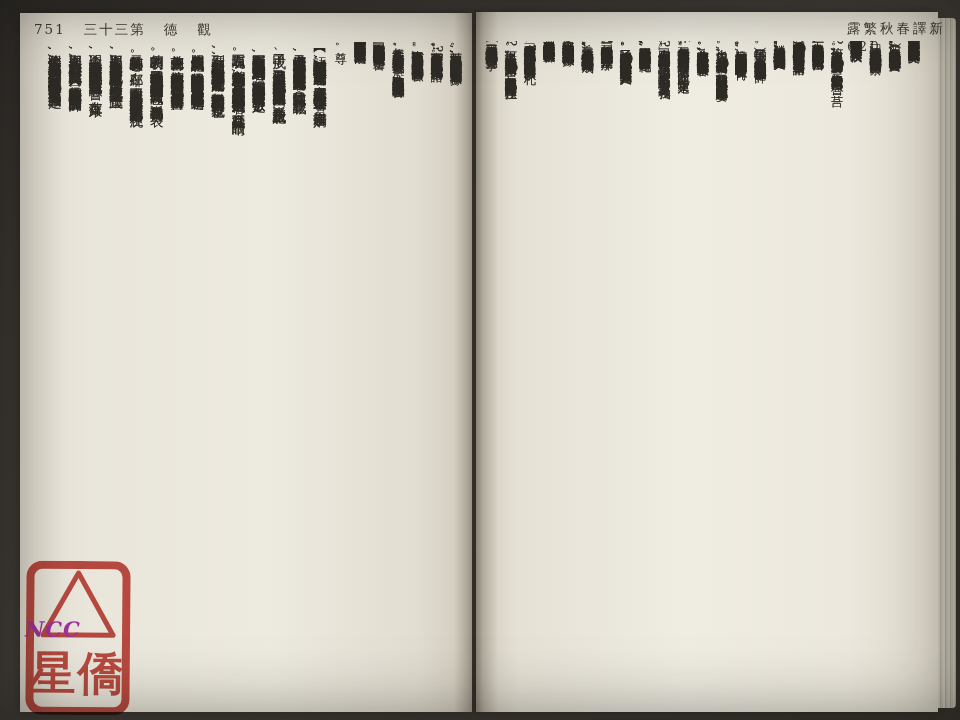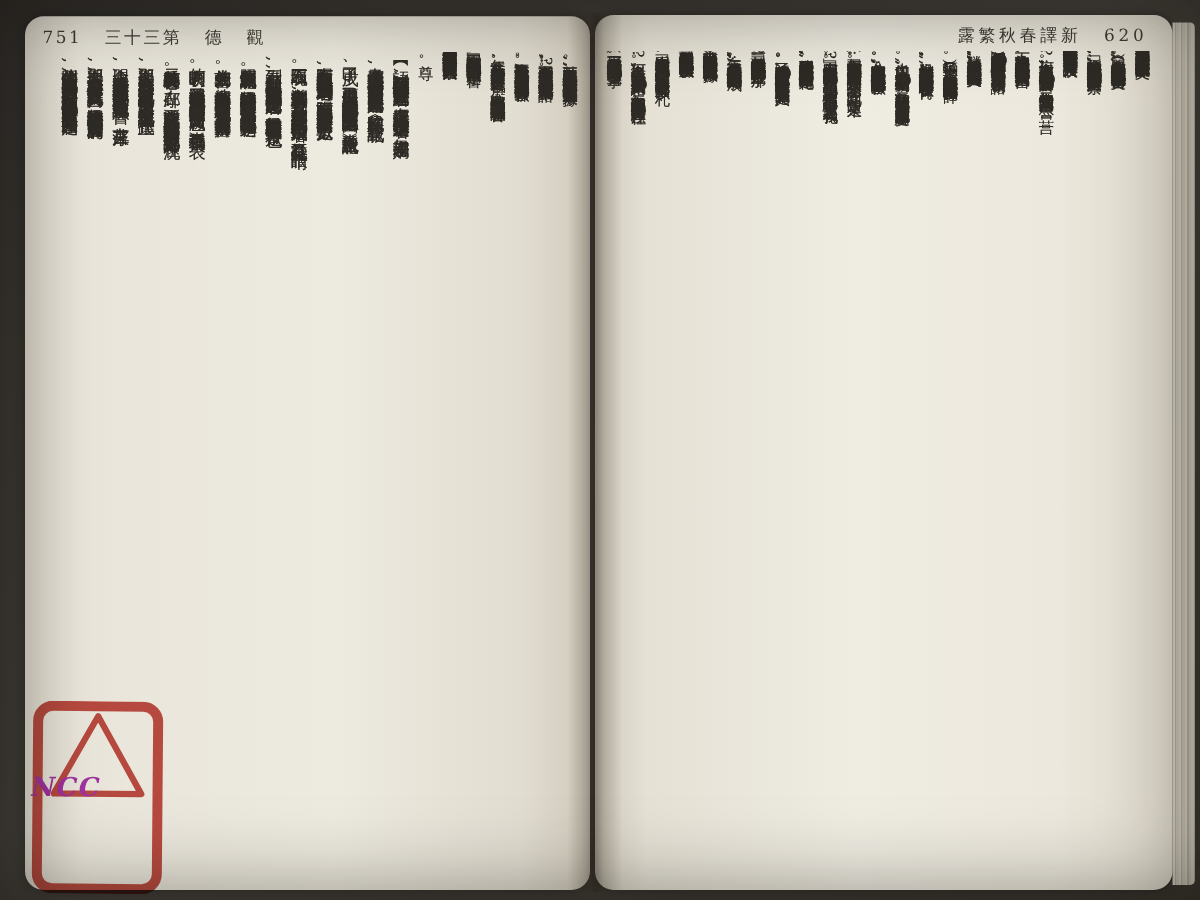--- a/index.html
+++ b/index.html
@@ -4,21 +4,21 @@
 <style>
   html,body{margin:0;padding:0;}
   body{
     width:960px;height:720px;position:relative;overflow:hidden;
     background:linear-gradient(135deg,#2e2c29 0%,#3a3733 18%,#43403b 50%,#38352f 100%);
     font-family:"DejaVu Serif","Liberation Serif",serif;
   }
   .photo{position:absolute;inset:0;}
   .photo::after{content:"";position:absolute;inset:0;box-shadow:inset 0 0 70px rgba(20,16,10,.5);pointer-events:none;z-index:30;}
 
-  .page{position:absolute;border-radius:15px;}
+  .page{position:absolute;border-radius:0;}
   .page-left{
     left:20px;top:13px;width:452px;height:699px;
     background:linear-gradient(90deg,#d9d4c8 0%,#e9e5da 10%,#edeadf 55%,#e2ddd1 88%,#cfc9bb 100%);
     box-shadow:0 0 10px rgba(0,0,0,.35);
   }
   .page-right{
     left:476px;top:12px;width:462px;height:700px;
     background:linear-gradient(90deg,#cfc9bb 0%,#e5e1d5 9%,#efecE2 45%,#ece8dd 80%,#ddd8ca 100%);
     box-shadow:0 0 10px rgba(0,0,0,.35);
   }
@@ -28,21 +28,21 @@
     border-radius:0 4px 4px 0;
   }
   .gutter{
     position:absolute;left:454px;top:10px;width:44px;height:704px;z-index:6;pointer-events:none;
     background:linear-gradient(90deg,rgba(58,50,38,0) 0%,rgba(58,50,38,.30) 40%,rgba(45,38,28,.42) 52%,rgba(58,50,38,.22) 66%,rgba(58,50,38,0) 100%);
   }
 
   .header{position:absolute;top:8px;display:flex;align-items:baseline;color:#3d3a33;font-size:13.5px;z-index:3;}
   .header .hseg + .hseg{margin-left:18px;text-align:right;}
   .header-left{left:14px;letter-spacing:2px;}
-  .header-right{right:20px;letter-spacing:3px;}
+  .header-right{right:10px;letter-spacing:3px;flex-direction:column;}
 
   .vtext{
     position:absolute;top:29px;bottom:5px;writing-mode:vertical-rl;
     color:#2f2c27;z-index:3;text-shadow:0 0 .5px rgba(47,44,39,.55);
   }
   .left-cols{right:7px;left:4px;}
   .right-cols{right:15px;left:6px;}
   .col{white-space:nowrap;overflow:hidden;max-height:670px;}
   .col.note{font-size:12.2px;line-height:19.2px;letter-spacing:-0.8px;}
   .col.trans{font-size:13.6px;line-height:20.4px;letter-spacing:0.4px;padding-top:2px;}
@@ -132,15 +132,16 @@
 
   <div class="fore-edge"></div>
   <div class="gutter"></div>
 
   <div class="stamp">
     <svg viewBox="0 0 106 154">
       <rect x="5" y="4" width="96" height="146" rx="12" fill="none" stroke="#c0392f" stroke-width="8"></rect>
       <path d="M53 12 L88 74 L18 74 Z" fill="none" stroke="#c0392f" stroke-width="5" stroke-linejoin="round"></path>
     </svg>
     <div class="stamp-ncc">NCC</div>
+    <div class="stamp-xq">星僑</div>
   </div>
 
 </div>
 
 </body></html>

